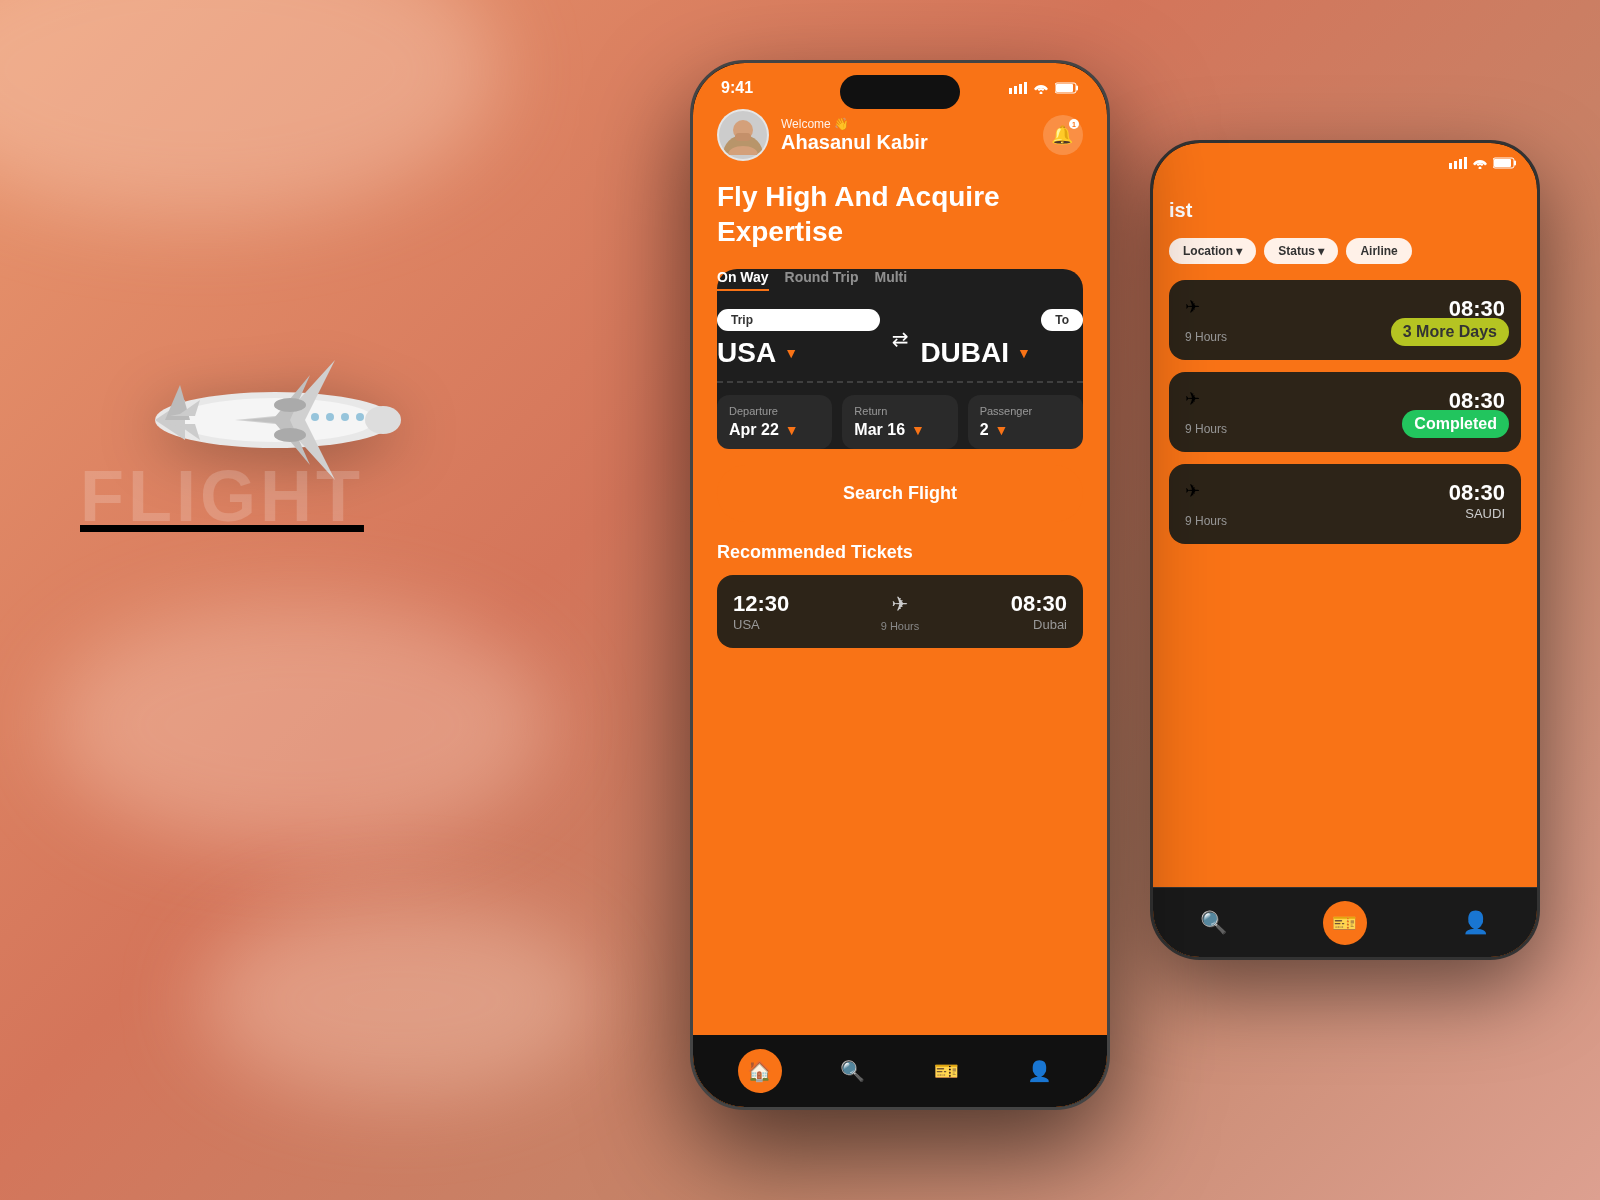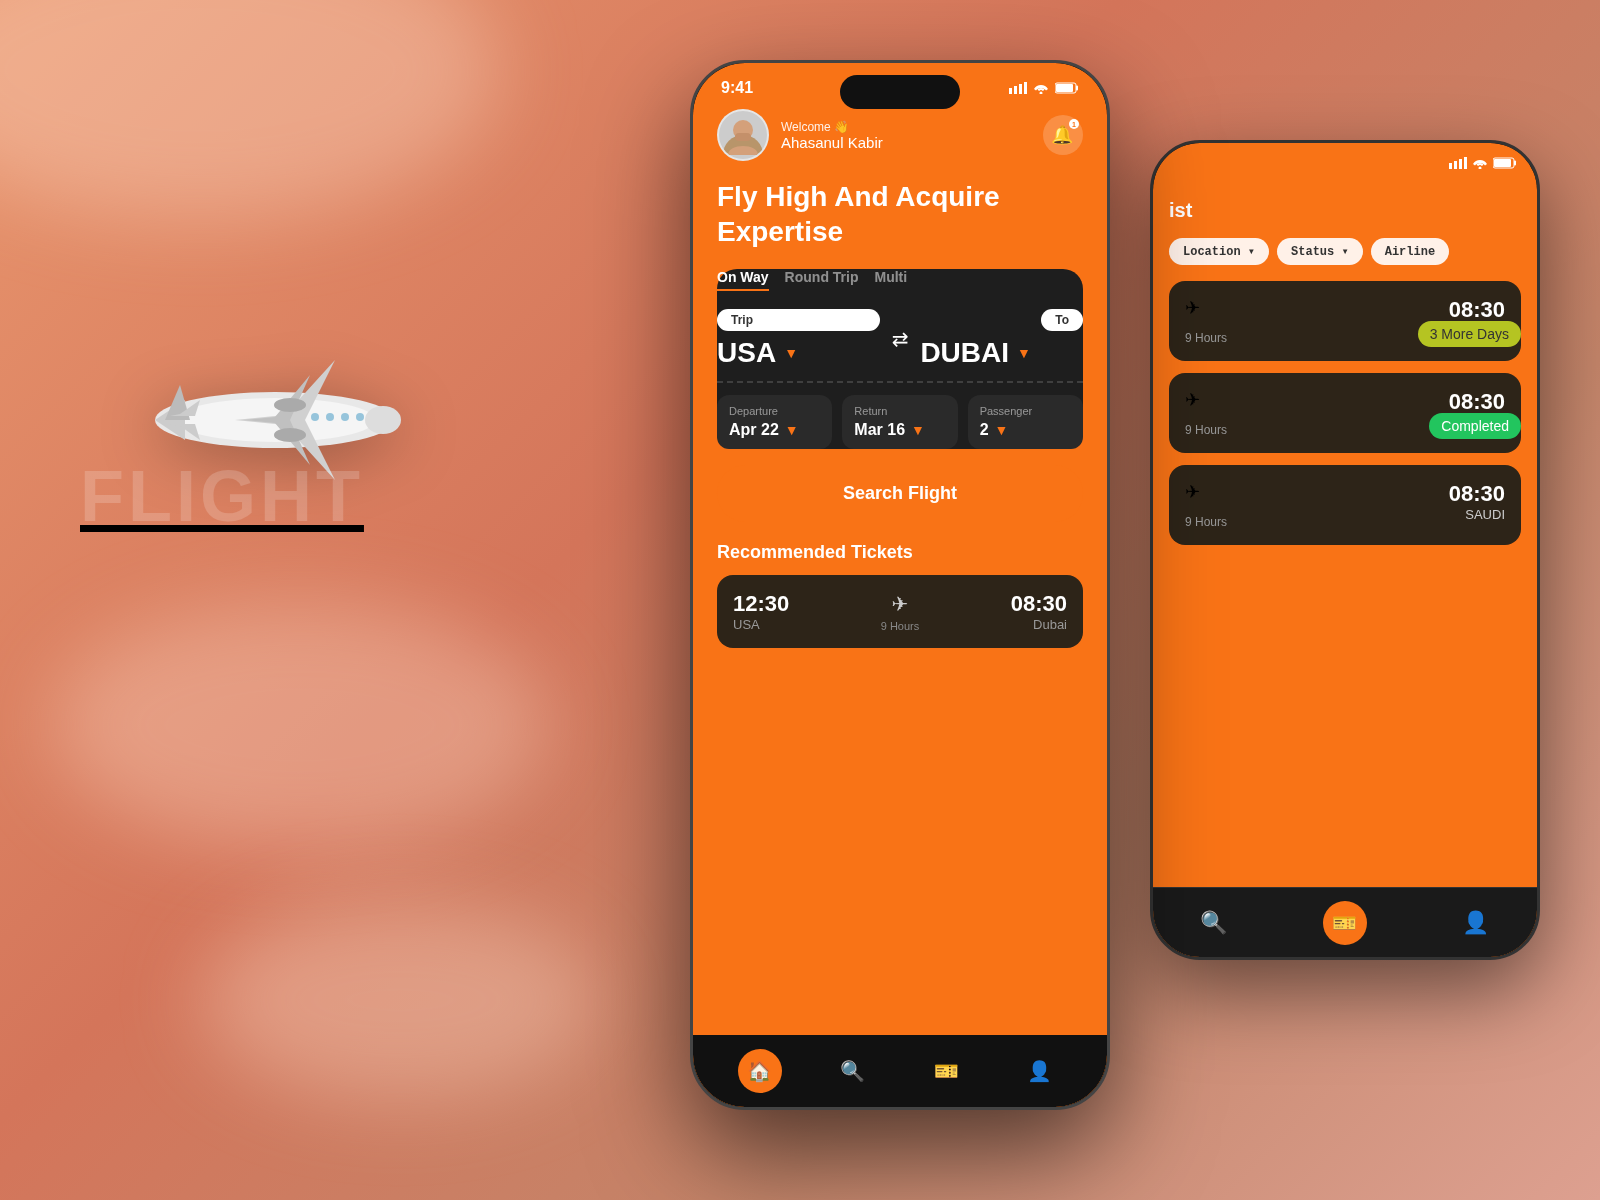--- a/index.html
+++ b/index.html
@@ -132,21 +132,20 @@
     .filter-chip {
       background: rgba(255,255,255,0.9);
       border-radius: 20px;
       padding: 6px 14px;
       font-size: 12px;
       font-weight: 600;
       color: #333;
       display: flex;
       align-items: center;
       gap: 4px;
-      font-family: Liberation Mono, monospace;
     }
     .flight-list {
       display: flex;
       flex-direction: column;
       gap: 12px;
     }
     .flight-card-back {
       background: #2d2418;
       border-radius: 16px;
       padding: 16px;
@@ -168,25 +167,25 @@
       color: #999;
       margin-top: 8px;
     }
     .flight-plane-icon {
       font-size: 18px;
       margin-bottom: 4px;
     }
     .status-badge {
       position: absolute;
       bottom: 14px;
-      right: 0;
+      right: 12px;
       padding: 5px 12px;
       border-radius: 20px;
-      font-size: 14px;
-      font-weight: 400;
+      font-size: 16px;
+      font-weight: 700;
       color: white;
     }
     .badge-more-days { background: #b5c422; color: #333; }
     .badge-completed { background: #22c55e; }
     .back-nav {
       position: absolute;
       bottom: 0;
       left: 0; right: 0;
       height: 70px;
       background: #1a1a1a;
@@ -280,22 +279,22 @@
       display: flex;
       align-items: center;
       justify-content: center;
       font-size: 22px;
     }
     .welcome-text {
       font-size: 12px;
       color: rgba(255,255,255,0.9);
     }
     .user-name {
-      font-size: 15px;
-      font-weight: 400;
+      font-size: 20px;
+      font-weight: 700;
       color: white;
     }
     .notif-btn {
       width: 40px;
       height: 40px;
       border-radius: 50%;
       background: rgba(255,255,255,0.2);
       display: flex;
       align-items: center;
       justify-content: center;

